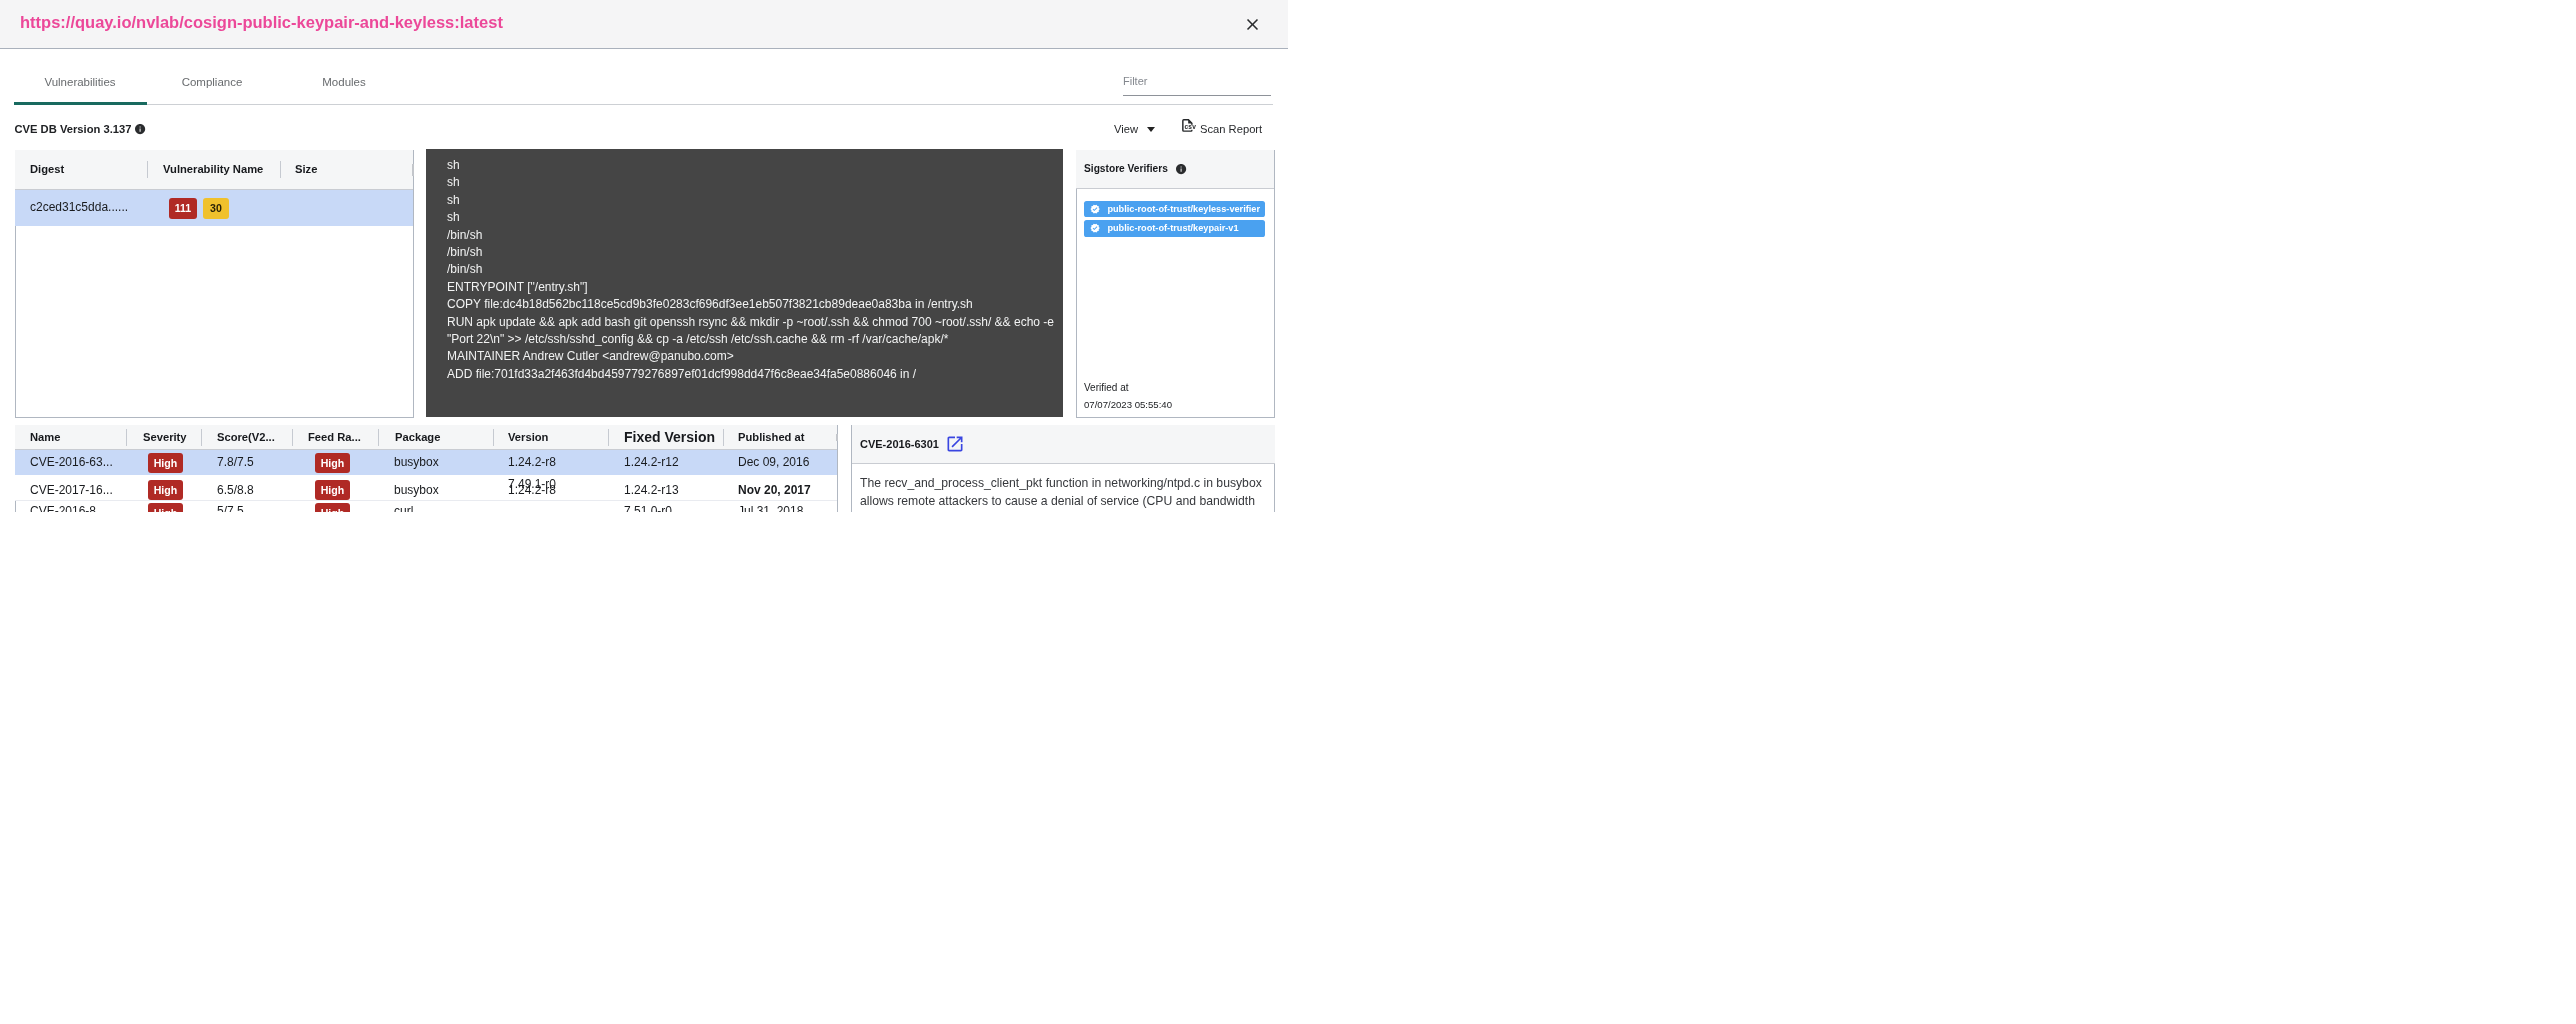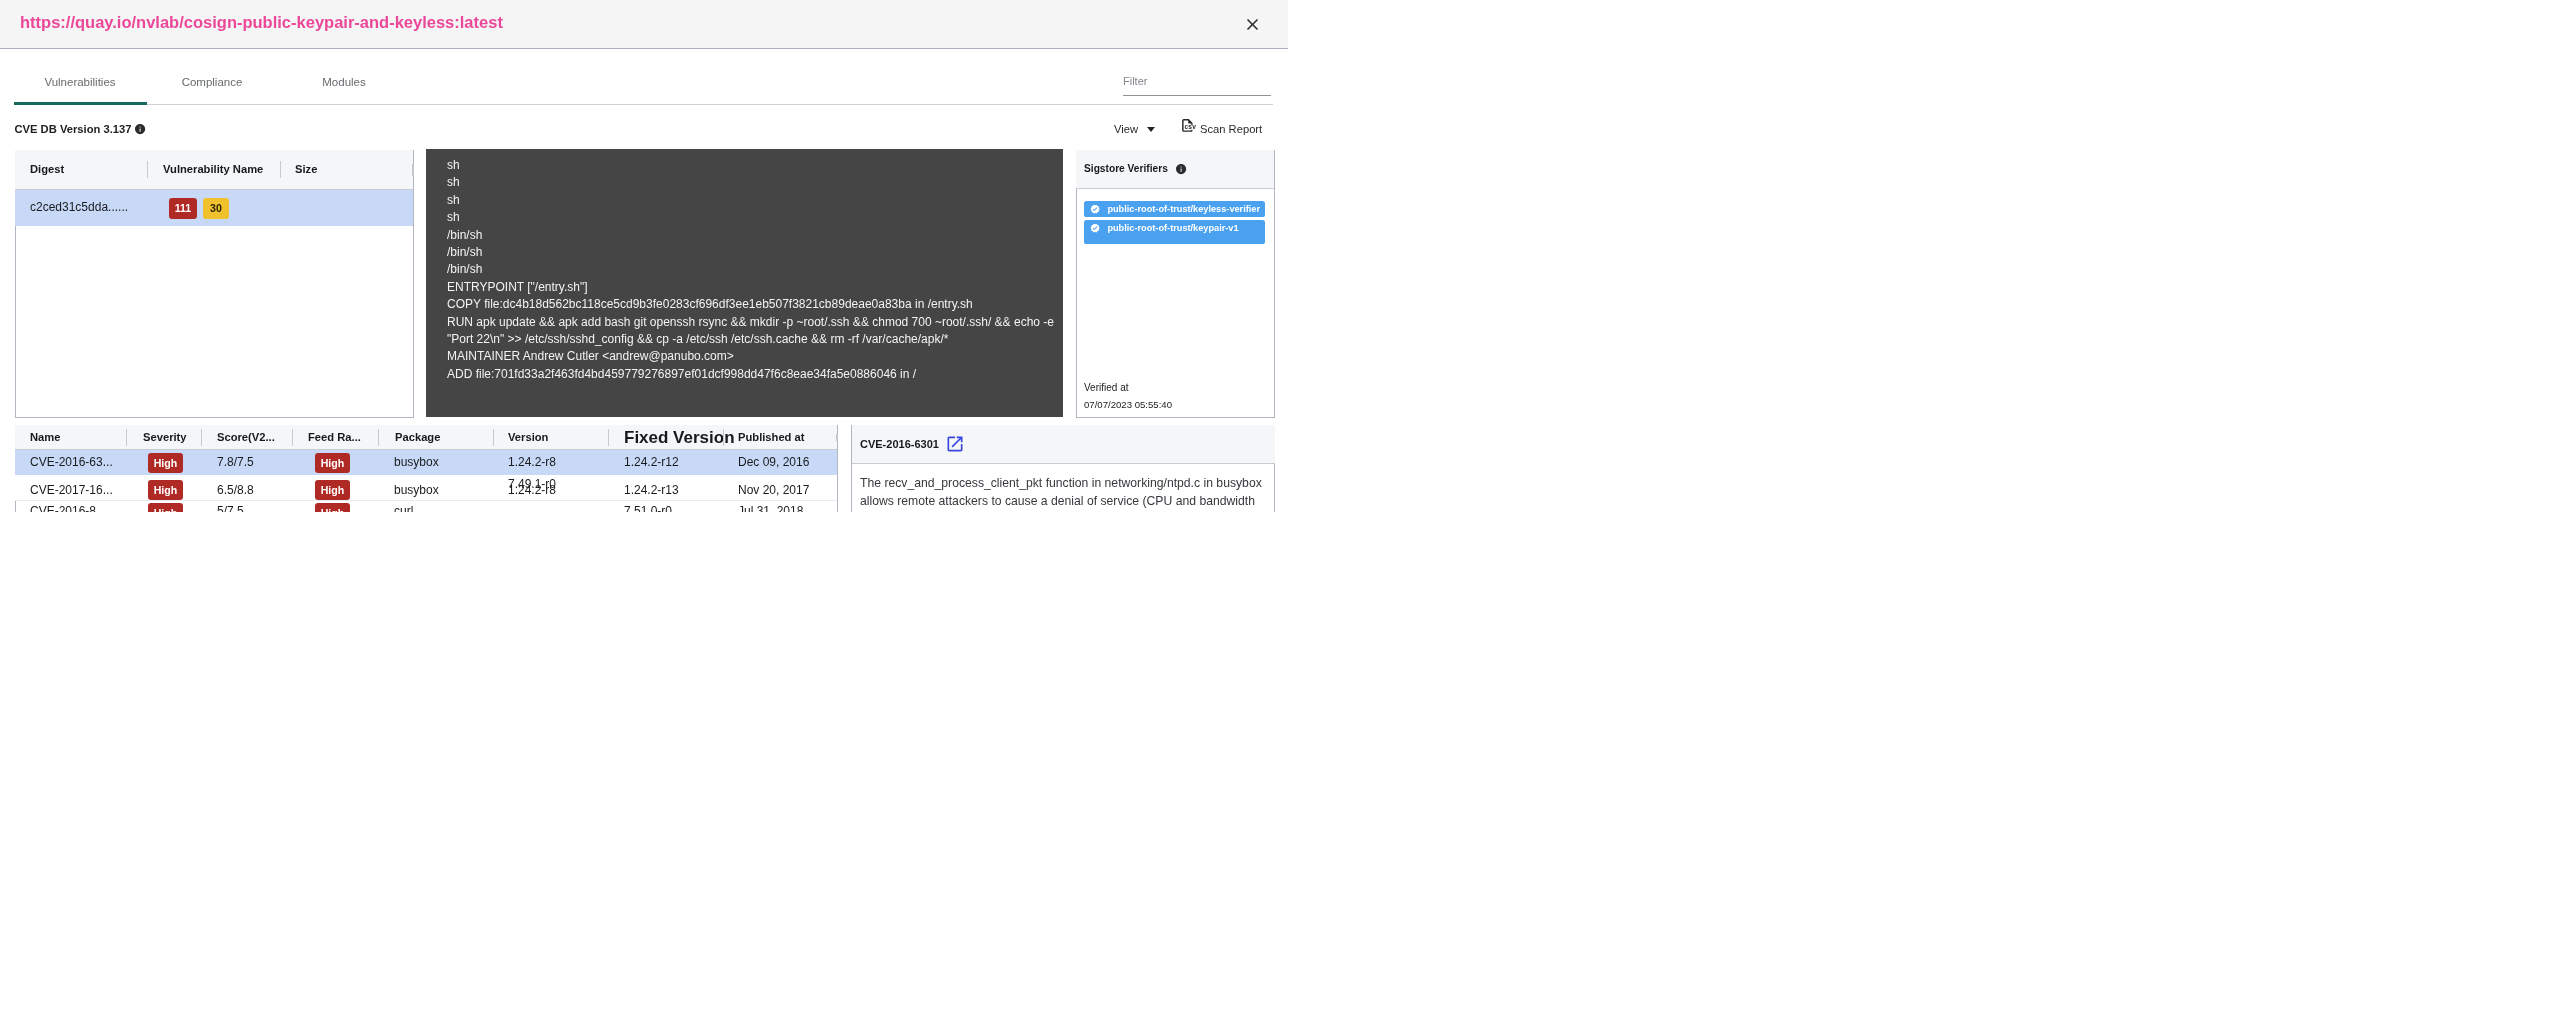--- a/index.html
+++ b/index.html
@@ -62,39 +62,39 @@
 <svg class="abs" style="left:1175px;top:163px;" width="12.2" height="12.2" viewBox="0 0 24 24">
     <path d="M12 2C6.48 2 2 6.48 2 12s4.48 10 10 10 10-4.48 10-10S17.52 2 12 2zm1 15h-2v-6h2v6zm0-8h-2V7h2v2z" fill="#2a2c2e"></path>
   </svg>
 
 <div class="abs" style="left:1084px;top:201px;width:181px;height:16px;border-radius:2.6px;background:#4aa1f0;">
 <svg class="abs" style="left:6.3px;top:3px;" width="10.2" height="10.2" viewBox="0 0 24 24">
       <path d="M23 12l-2.44-2.79.34-3.69-3.61-.82-1.89-3.2L12 2.96 8.6 1.5 6.71 4.69l-3.61.81.34 3.7L1 12l2.44 2.79-.34 3.7 3.61.82 1.89 3.19 3.4-1.47 3.4 1.46 1.89-3.19 3.61-.82-.34-3.69L23 12zm-12.91 4.72l-3.8-3.81 1.48-1.48 2.32 2.33 5.85-5.87 1.48 1.48-7.33 7.35z" fill="#fff"></path>
     </svg>
 <div class="abs bold" style="left:23.4px;top:0;font-size:9.2px;line-height:16px;color:#fff;">public-root-of-trust/keyless-verifier</div>
 </div>
-<div class="abs" style="left:1084px;top:220px;width:181px;height:24px;border-radius:2.6px;background:#4aa1f0;">
+<div class="abs" style="left:1084px;top:220px;width:181px;height:17px;border-radius:2.6px;background:#4aa1f0;">
 <svg class="abs" style="left:6.3px;top:3px;" width="10.2" height="10.2" viewBox="0 0 24 24">
       <path d="M23 12l-2.44-2.79.34-3.69-3.61-.82-1.89-3.2L12 2.96 8.6 1.5 6.71 4.69l-3.61.81.34 3.7L1 12l2.44 2.79-.34 3.7 3.61.82 1.89 3.19 3.4-1.47 3.4 1.46 1.89-3.19 3.61-.82-.34-3.69L23 12zm-12.91 4.72l-3.8-3.81 1.48-1.48 2.32 2.33 5.85-5.87 1.48 1.48-7.33 7.35z" fill="#fff"></path>
     </svg>
 <div class="abs bold" style="left:23.4px;top:0;font-size:9.2px;line-height:16px;color:#fff;">public-root-of-trust/keypair-v1</div>
 </div>
 
 <div class="abs" style="left:1084px;top:382px;font-size:10px;line-height:12.5px;color:#212326;">Verified at</div>
 <div class="abs" style="left:1084px;top:399px;font-size:9.6px;line-height:12.5px;color:#212326;">07/07/2023 05:55:40</div>
 
 <div class="abs" style="left:14.5px;top:425px;width:823px;height:92px;border:0.7px solid #b0b7c1;border-bottom:none;box-sizing:border-box;background:#fff;"></div>
 <div class="abs" style="left:15px;top:425px;width:822px;height:24.4px;background:#f5f6f7;border-bottom:0.7px solid #c9ccd2;"></div>
 <div class="abs bold" style="left:30px;top:431px;font-size:11.2px;line-height:13px;color:#17191d;">Name</div>
 <div class="abs bold" style="left:143px;top:431px;font-size:11.2px;line-height:13px;color:#17191d;">Severity</div>
 <div class="abs bold" style="left:217px;top:431px;font-size:11.2px;line-height:13px;color:#17191d;">Score(V2...</div>
 <div class="abs bold" style="left:308px;top:431px;font-size:11.2px;line-height:13px;color:#17191d;text-align:right;">Feed Ra...</div>
 <div class="abs bold" style="left:395px;top:431px;font-size:11.2px;line-height:13px;color:#17191d;">Package</div>
 <div class="abs bold" style="left:508px;top:431px;font-size:11.2px;line-height:13px;color:#17191d;">Version</div>
-<div class="abs bold" style="left:624px;top:431px;font-size:17px;line-height:13px;color:#17191d;">Fixed Version</div>
+<div class="abs bold" style="left:624px;top:431px;font-size:14px;line-height:13px;color:#17191d;">Fixed Version</div>
 <div class="abs bold" style="left:738px;top:431px;font-size:11.2px;line-height:13px;color:#17191d;">Published at</div>
 <div class="abs" style="left:126px;top:429px;width:0.7px;height:16.5px;background:#c6cad1;"></div>
 <div class="abs" style="left:201px;top:429px;width:0.7px;height:16.5px;background:#c6cad1;"></div>
 <div class="abs" style="left:292px;top:429px;width:0.7px;height:16.5px;background:#c6cad1;"></div>
 <div class="abs" style="left:378px;top:429px;width:0.7px;height:16.5px;background:#c6cad1;"></div>
 <div class="abs" style="left:493px;top:429px;width:0.7px;height:16.5px;background:#c6cad1;"></div>
 <div class="abs" style="left:608px;top:429px;width:0.7px;height:16.5px;background:#c6cad1;"></div>
 <div class="abs" style="left:723px;top:429px;width:0.7px;height:16.5px;background:#c6cad1;"></div>
 <div class="abs" style="left:836px;top:434px;width:1.6px;height:7.3px;background:#c3c6cb;"></div>
 
@@ -109,21 +109,21 @@
 <div class="abs" style="left:738px;top:455px;font-size:12px;line-height:14.5px;color:#191b1e;">Dec 09, 2016</div>
 
 <div class="abs" style="left:15px;top:475px;width:822px;height:25px;background:#fff;border-bottom:1px solid #e9ebf0;"></div>
 <div class="abs" style="left:30px;top:483px;font-size:12px;line-height:14.5px;color:#191b1e;">CVE-2017-16...</div>
 <div class="abs bold" style="left:148px;top:480px;width:35px;height:20px;border-radius:3px;background:#b02a25;color:#fff;font-size:10.6px;line-height:20px;text-align:center;">High</div>
 <div class="abs" style="left:217px;top:483px;font-size:12px;line-height:14.5px;color:#191b1e;">6.5/8.8</div>
 <div class="abs bold" style="left:315px;top:480px;width:35px;height:20px;border-radius:3px;background:#b02a25;color:#fff;font-size:10.6px;line-height:20px;text-align:center;">High</div>
 <div class="abs" style="left:394px;top:483px;font-size:12px;line-height:14.5px;color:#191b1e;">busybox</div>
 <div class="abs" style="left:508px;top:483px;font-size:12px;line-height:14.5px;color:#191b1e;">1.24.2-r8</div>
 <div class="abs" style="left:624px;top:483px;font-size:12px;line-height:14.5px;color:#191b1e;">1.24.2-r13</div>
-<div class="abs" style="left:738px;top:483px;font-size:12px;line-height:14.5px;color:#191b1e;">Nov 20, 2017</div>
+<div class="abs" style="left:738px;top:483px;font-size:12px;line-height:14.5px;color:#191b1e;font-weight:bold;">Nov 20, 2017</div>
 
 <div class="abs" style="left:30px;top:504px;font-size:12px;line-height:14.5px;color:#191b1e;">CVE-2016-8...</div>
 <div class="abs bold" style="left:148px;top:503px;width:35px;height:20px;border-radius:3px;background:#b02a25;color:#fff;font-size:10.6px;line-height:20px;text-align:center;">High</div>
 <div class="abs" style="left:217px;top:504px;font-size:12px;line-height:14.5px;color:#191b1e;">5/7.5</div>
 <div class="abs bold" style="left:315px;top:503px;width:35px;height:20px;border-radius:3px;background:#b02a25;color:#fff;font-size:10.6px;line-height:20px;text-align:center;">High</div>
 <div class="abs" style="left:394px;top:504px;font-size:12px;line-height:14.5px;color:#191b1e;">curl</div>
 <div class="abs" style="left:508px;top:477px;font-size:12px;line-height:14.5px;color:#191b1e;">7.49.1-r0</div>
 <div class="abs" style="left:624px;top:504px;font-size:12px;line-height:14.5px;color:#191b1e;">7.51.0-r0</div>
 <div class="abs" style="left:738px;top:504px;font-size:12px;line-height:14.5px;color:#191b1e;">Jul 31, 2018</div>
 

